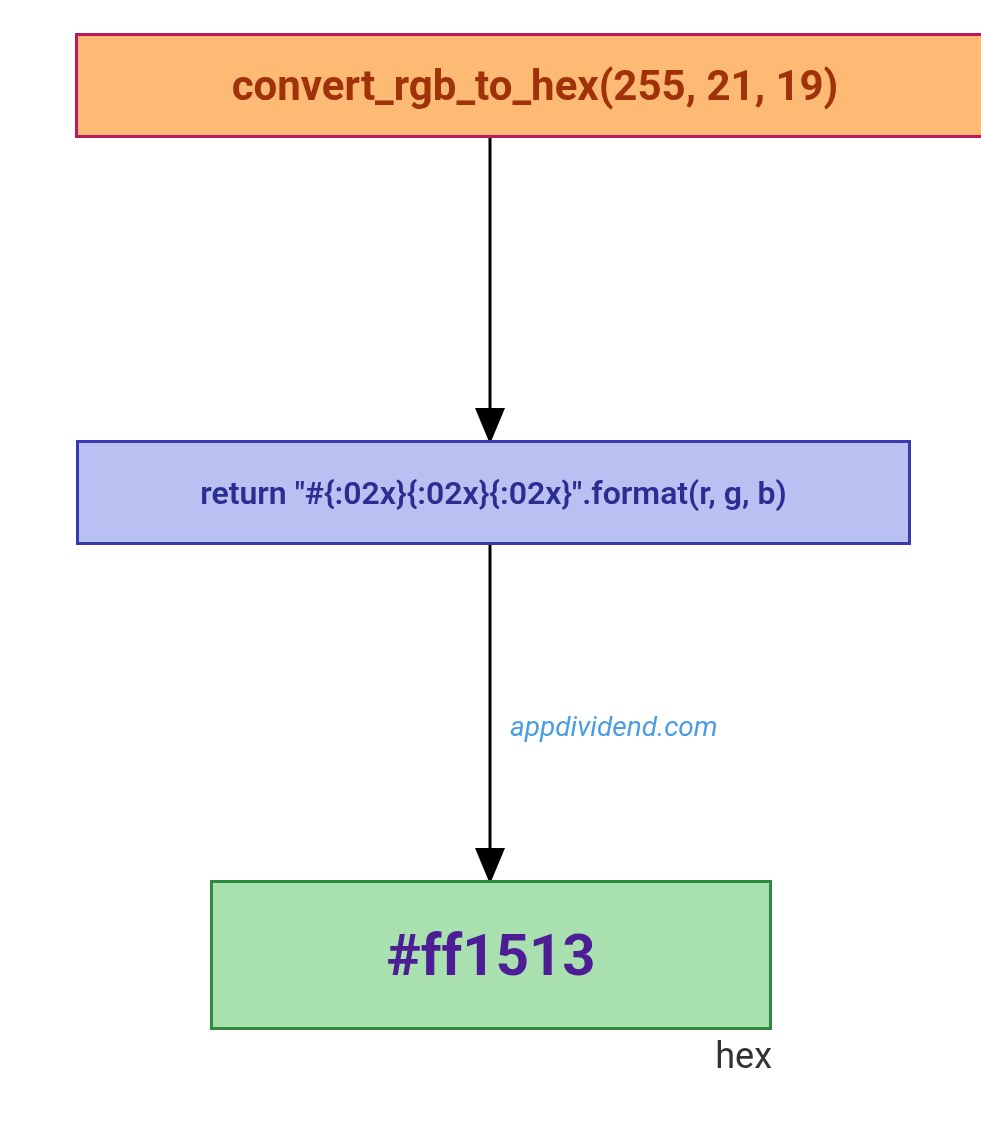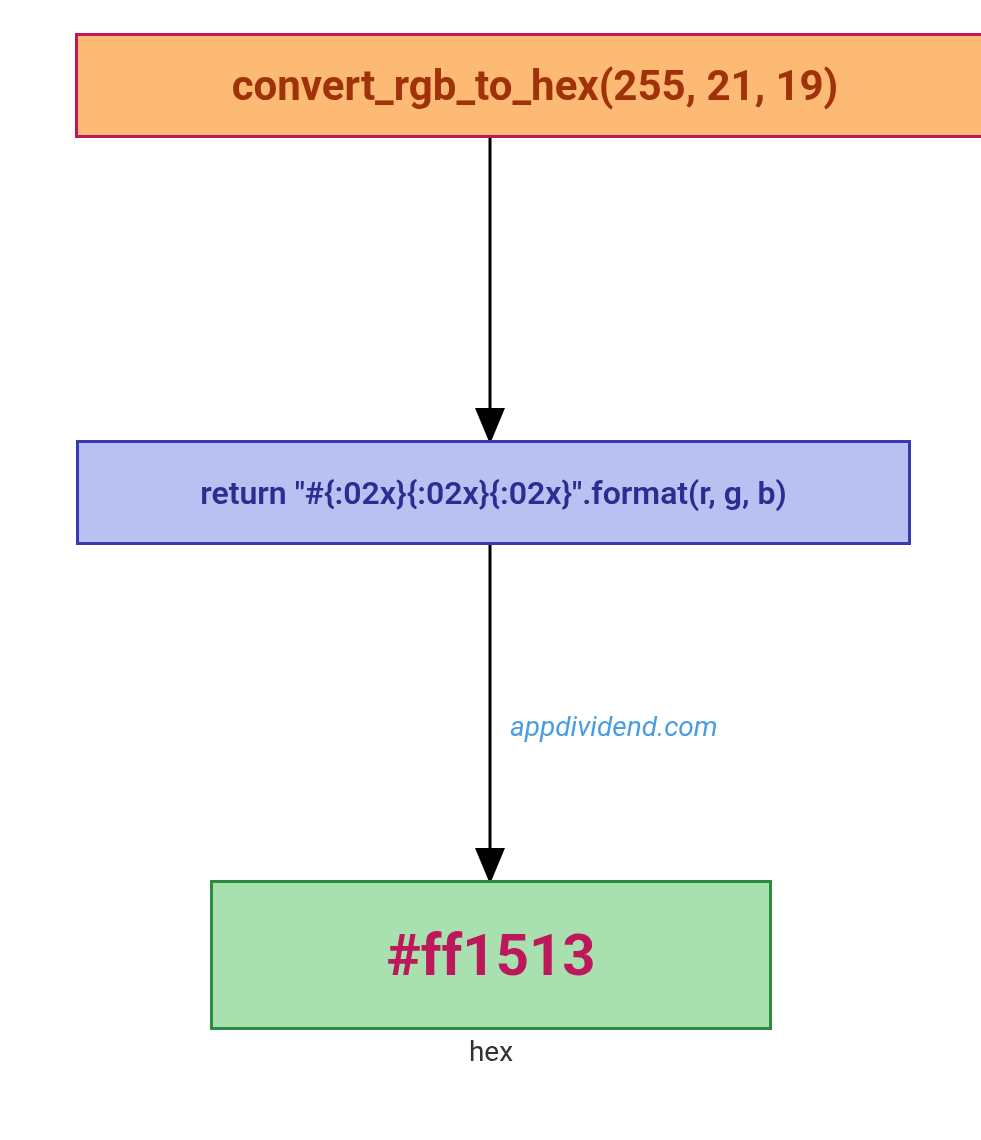--- a/index.html
+++ b/index.html
@@ -40,32 +40,32 @@
     font-size: 32px;
     font-weight: 600;
   }
   .node-output {
     left: 210px;
     top: 880px;
     width: 562px;
     height: 150px;
     background: #a9e0b0;
     border: 3px solid #2d8a3e;
-    color: #be185d;
+    color: #4c1d95;
     font-size: 58px;
     font-weight: 700;
   }
   .caption {
     position: absolute;
     left: 210px;
     top: 1035px;
     width: 562px;
-    text-align: center;
+    text-align: right;
     color: #333;
-    font-size: 28px;
+    font-size: 36px;
     font-weight: 400;
   }
   .watermark {
     position: absolute;
     left: 510px;
     top: 710px;
     color: #4a9de0;
     font-size: 28px;
     font-weight: 400;
     font-style: italic;

